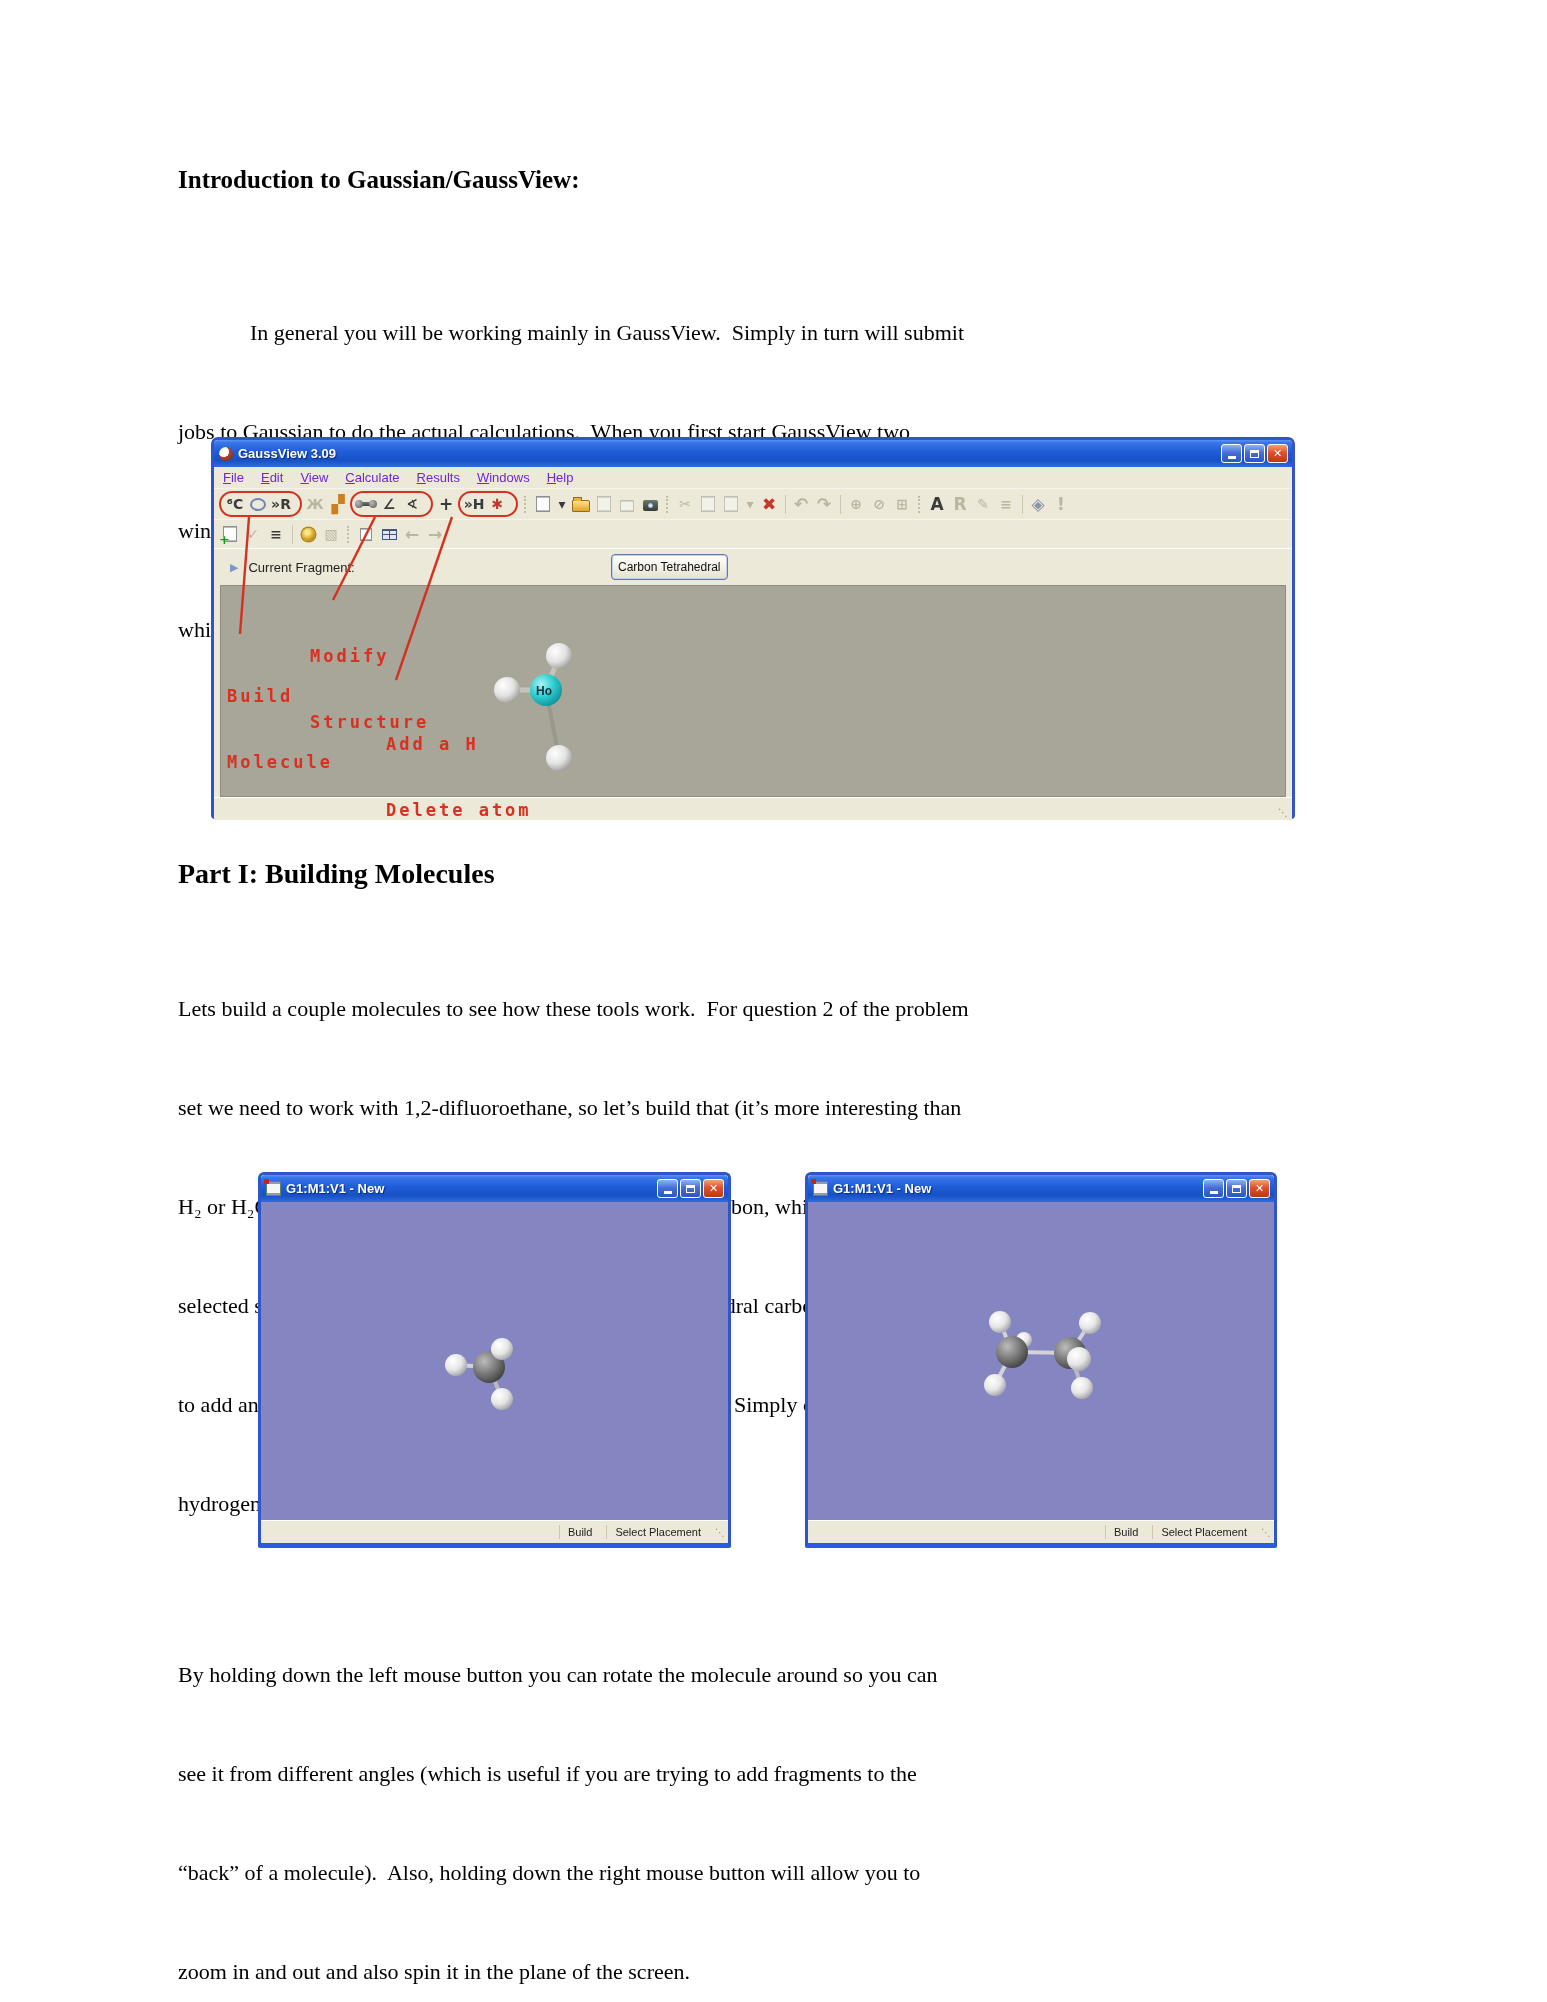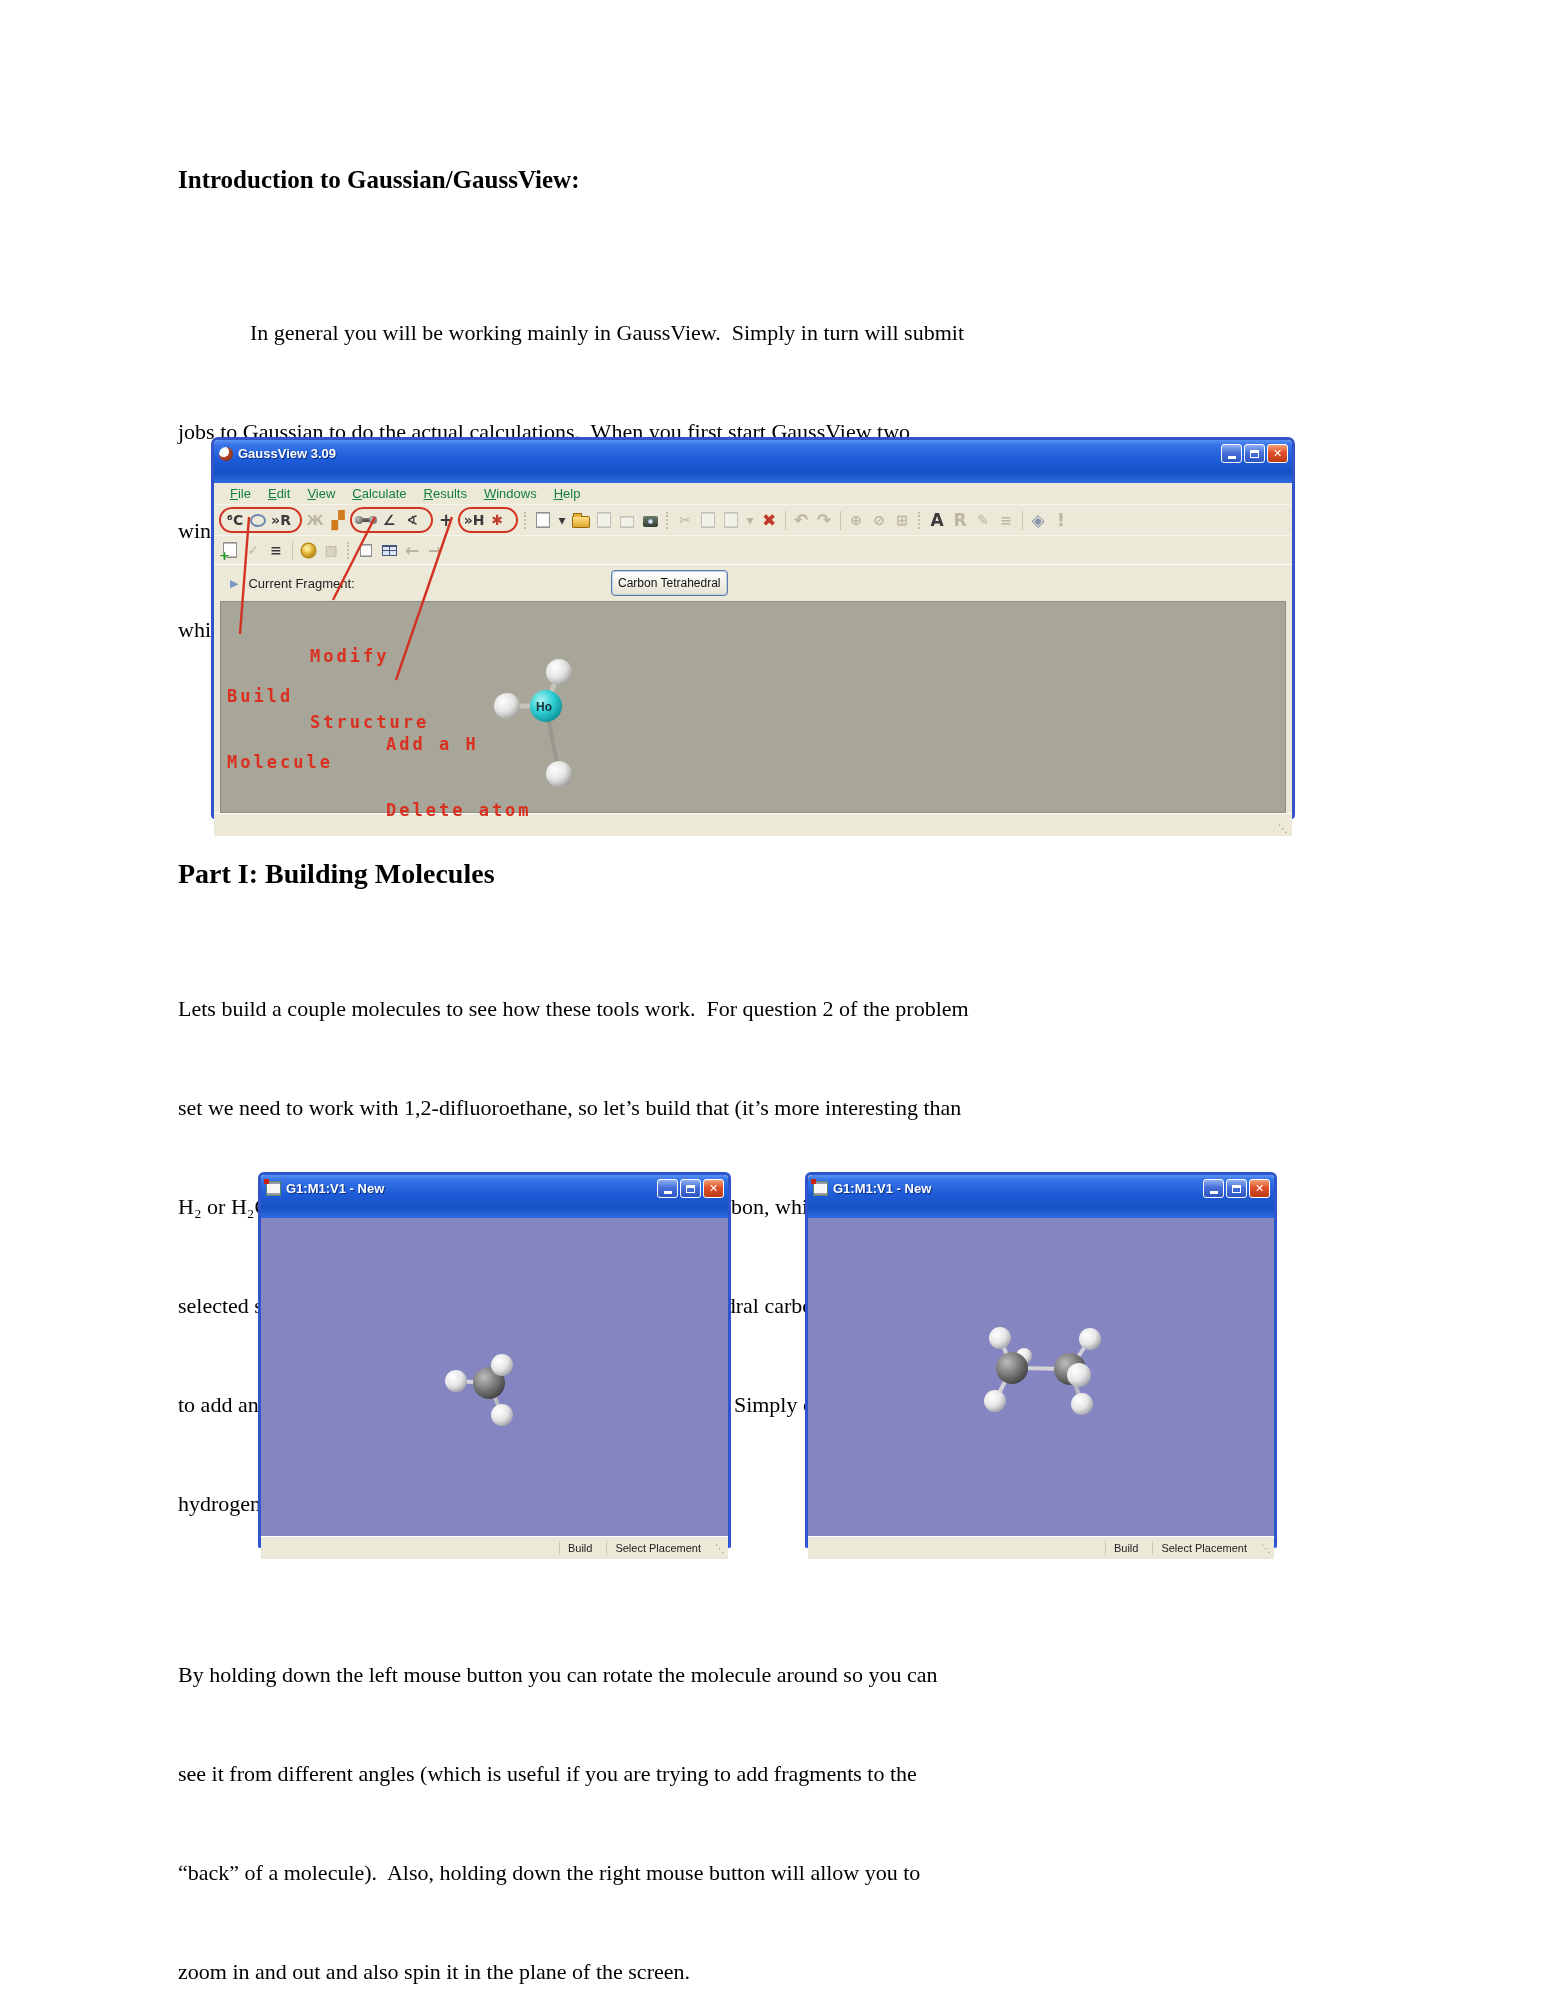--- a/index.html
+++ b/index.html
@@ -7,40 +7,40 @@
         font-family:"Liberation Serif","DejaVu Serif",serif;color:#000;}
   
   .doc-title{position:absolute;left:178px;top:166px;font-size:25px;font-weight:bold;}
   .para{position:absolute;font-size:22px;line-height:33px;white-space:pre;}
   .para .ln{height:33px;}
   .ln.indent{text-indent:72px;}
   .heading2{position:absolute;left:178px;top:858px;font-size:28px;font-weight:bold;}
   
   .xpwin{position:absolute;border:3px solid #3354c8;border-radius:7px 7px 4px 4px;
          background:#ece9d8;box-sizing:border-box;font-family:"Liberation Sans",sans-serif;}
-  .titlebar{height:27px;display:flex;align-items:center;padding:0 4px 16px 5px;
+  .titlebar{height:27px;display:flex;align-items:center;padding:0 4px 0 5px;
             background:linear-gradient(180deg,#5a93f5 0%,#3875e8 10%,#1e5cd8 45%,#1751c4 75%,#2e6be0 100%);
             border-radius:4px 4px 0 0;color:#fff;font-weight:bold;font-size:13px;
             text-shadow:1px 1px 1px #0a2a7a;}
   .tbtitle{margin-left:5px;flex:1;white-space:nowrap;overflow:hidden;}
   .winbtns{display:flex;gap:2px;}
   .wbtn{width:21px;height:19px;border:1px solid #fff;border-radius:3px;box-sizing:border-box;
         display:flex;align-items:center;justify-content:center;
         background:linear-gradient(180deg,#8fb2f5,#476fd8 45%,#2c55c0);color:#fff;
         font:bold 11px "DejaVu Sans",sans-serif;text-shadow:none;}
   .wbtn.close{background:linear-gradient(180deg,#f2a177,#e0502a 45%,#bb3a12);}
   .minbar{width:8px;height:3px;background:#fff;margin-top:7px;}
   .maxbox{width:9px;height:8px;border:1px solid #fff;border-top:3px solid #fff;box-sizing:border-box;}
   .sysicon{width:14px;height:14px;border-radius:50%;flex:0 0 auto;
            background:radial-gradient(circle at 35% 35%,#ffffff 25%,#e8e8e8 40%,#b8452a 41%,#7a2a12 90%);}
   .docicon{width:13px;height:13px;background:#f6f6f6;border:1px solid #586;position:relative;flex:0 0 auto;
            box-shadow:inset 0 -3px 0 -1px #99a,inset 0 3px 0 -1px #99a;}
   .docicon::after{content:"";position:absolute;left:-3px;top:-3px;width:5px;height:5px;background:#cc2211;}
-  .menubar{height:21px;display:flex;align-items:center;gap:17px;padding-left:16px;
-           font-size:13px;color:#15803d;background:#ece9d8;}
+  .menubar{height:21px;display:flex;align-items:center;gap:17px;padding-left:9px;
+           font-size:13px;color:#6d28d9;background:#ece9d8;}
   .menuitem{cursor:default;}
   .mkey{text-decoration:underline;}
   .tbar{display:flex;align-items:center;padding-left:7px;background:#ece9d8;border-top:1px solid #f7f5ea;}
   .tbar1{height:30px;}
   .tbar2{height:28px;}
   .micon{width:18px;height:20px;margin-right:5px;display:flex;align-items:center;justify-content:center;
          font:bold 14px "DejaVu Sans",sans-serif;color:#3a3a3a;flex:0 0 auto;}
   .c-gray{color:#bcb5a0;}
   .c-orange{color:#cf7d1d;}
   .c-red{color:#c0392b;}

